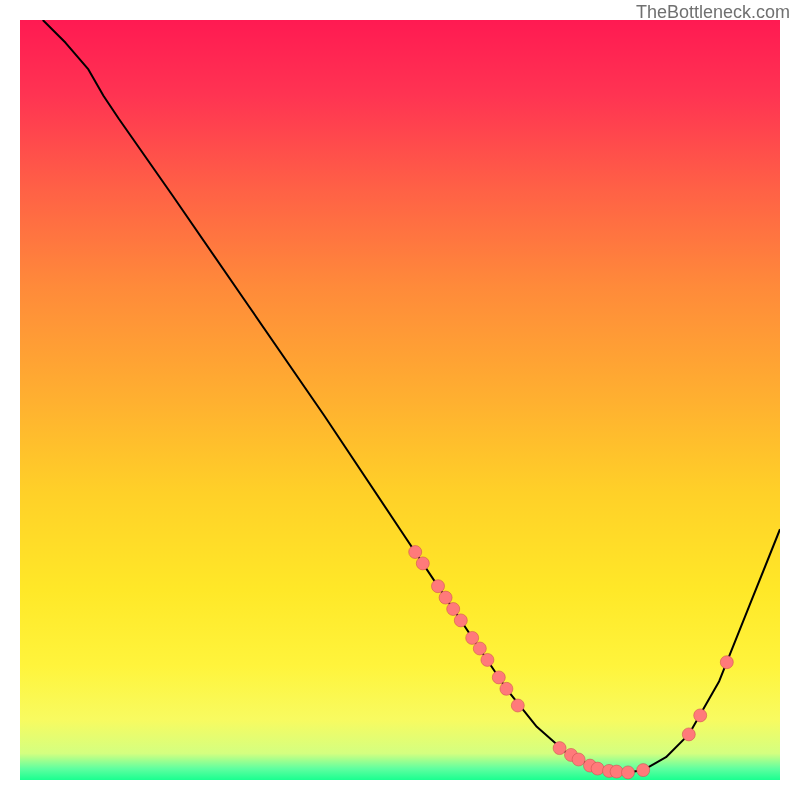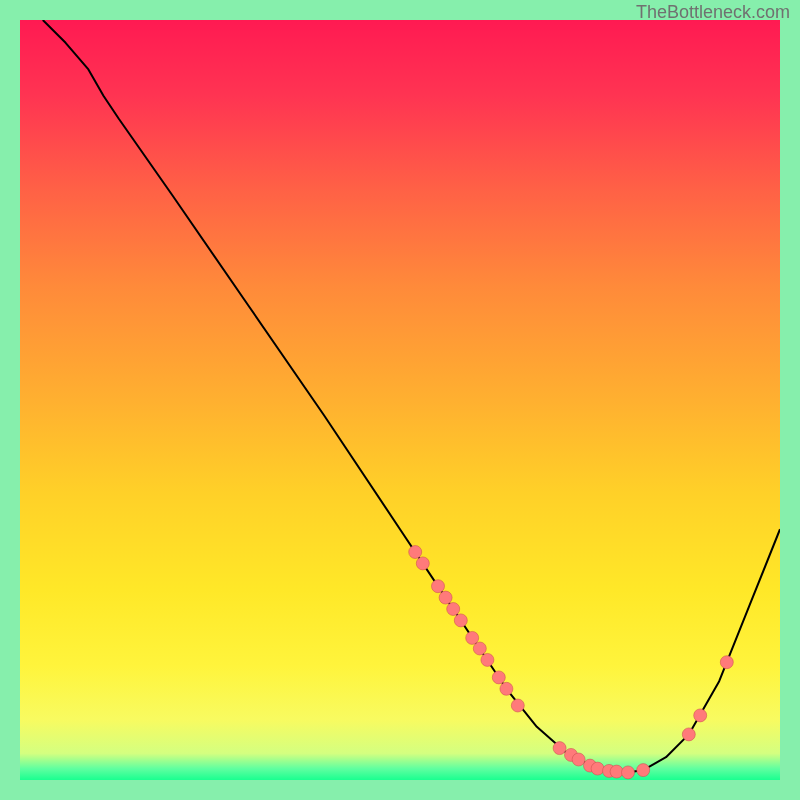--- a/index.html
+++ b/index.html
@@ -1,21 +1,21 @@
 <!DOCTYPE html>
 <html><head>
 <meta charset="utf-8">
 <style>
   * { margin: 0; padding: 0; box-sizing: border-box; }
   html, body { width: 800px; height: 800px; overflow: hidden; background: #000; }
   .container {
     position: relative;
     width: 800px;
     height: 800px;
-    background: #86efac;
+    background: #ffffff;
   }
   .plot-area {
     position: absolute;
     left: 20px;
     top: 20px;
     width: 760px;
     height: 760px;
   }
   .gradient-bg {
     position: absolute;

